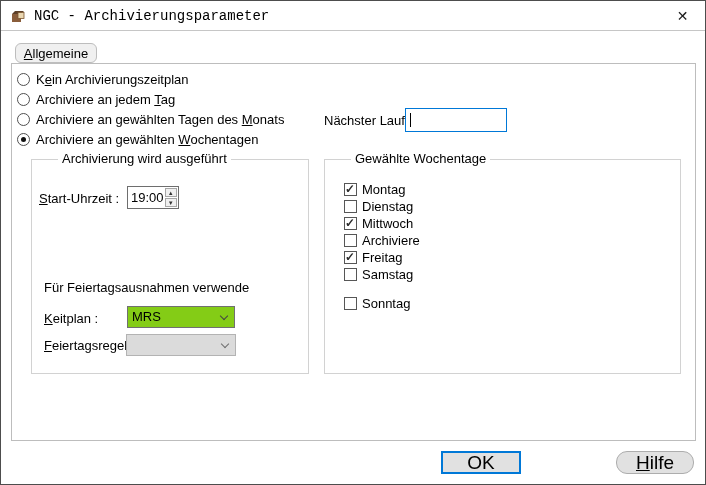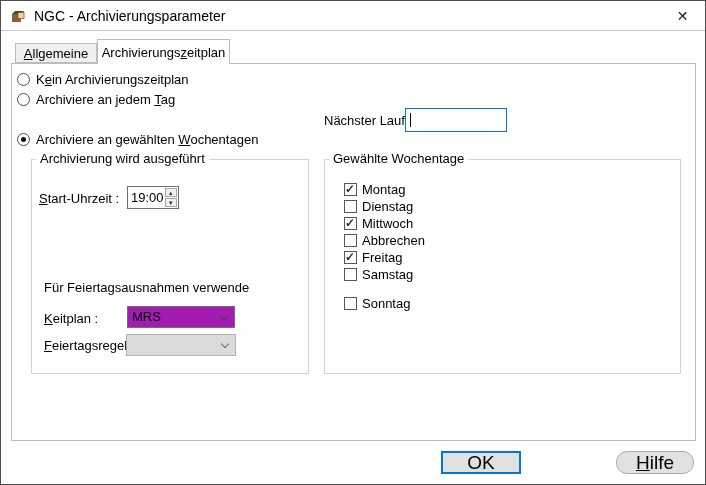--- a/index.html
+++ b/index.html
@@ -11,33 +11,33 @@
     background: #ffffff; border: 1px solid #4d4d4d; overflow: hidden;
   }
 
   
   .titlebar {
     position: absolute; left: 0; top: 0; width: 100%; height: 30px;
     background: #ffffff; border-bottom: 1px solid #c6c6c6;
     display: flex; align-items: center; padding-left: 9px;
   }
   .app-icon { width: 16px; height: 16px; margin-right: 8px; flex: 0 0 auto; }
-  .title-text { font-size: 14px; color: #000; white-space: nowrap; }
+  .title-text { font-size: 14px; color: #000; white-space: nowrap; font-family: Liberation Mono, monospace; }
   .close-btn {
     position: absolute; right: 0; top: 0; width: 45px; height: 29px;
     display: flex; align-items: center; justify-content: center;
     font-size: 14px; color: #1a1a1a; cursor: default;
   }
 
   
   .tab-page {
     position: absolute; left: 10px; top: 62px; width: 685px; height: 378px;
     background: #fff; border: 1px solid #bdbdbd; z-index: 1;
   }
-  .tab { position: absolute; display: flex; align-items: center; justify-content: center; cursor: default; }
+  .tab { position: absolute; display: flex; align-items: center; justify-content: center; cursor: default; border-radius: 6px; }
   .tab-inactive {
     left: 14px; top: 42px; width: 82px; height: 20px;
     background: #f0f0f0; border: 1px solid #bdbdbd; z-index: 0;
   }
   .tab-active {
     left: 96px; top: 38px; width: 133px; height: 25px;
     background: #fff; border: 1px solid #bdbdbd; border-bottom: none; z-index: 2;
   }
 
   .mn { text-decoration: underline; text-underline-offset: 1px; }
@@ -61,42 +61,42 @@
     background: #fff; border: 1px solid #0078d7; z-index: 3;
     display: flex; align-items: center; padding-left: 4px;
   }
   .caret { width: 1px; height: 14px; background: #000; }
 
   
   .groupbox { position: absolute; border: 1px solid #d2d2d2; background: #fff; z-index: 3; }
   .group-exec { left: 30px; top: 158px; width: 278px; height: 215px; }
   .group-week { left: 323px; top: 158px; width: 357px; height: 215px; }
   .group-title {
-    position: absolute; top: -8px; left: 4px; background: #fff; padding: 0 4px;
+    position: absolute; top: -8px; left: 26px; background: #fff; padding: 0 4px;
     white-space: nowrap; line-height: 14px;
   }
 
   .static-label { position: absolute; white-space: nowrap; }
 
   
   .spinner {
     position: absolute; left: 95px; top: 26px; width: 52px; height: 23px;
     border: 1px solid #6e6e6e; background: #fff; display: flex;
   }
   .spinner-value { flex: 1; padding-left: 3px; line-height: 21px; text-align: right; }
   .spin-buttons { width: 16px; display: flex; flex-direction: column; padding: 1px; gap: 1px; }
   .spin-btn {
     flex: 1; background: #f0f0f0; border: 1px solid #a6a6a6;
     font-size: 6px; line-height: 6px; color: #333;
     display: flex; align-items: center; justify-content: center;
   }
 
   
   .combo {
-    position: absolute; height: 22px; background: #a21caf; border: 1px solid #707070;
+    position: absolute; height: 22px; background: #84cc16; border: 1px solid #707070;
   }
   .combo-value { padding-left: 4px; line-height: 20px; }
   .combo-chevron {
     position: absolute; right: 7px; top: 6px; width: 6px; height: 6px;
     border-right: 1.4px solid #444; border-bottom: 1.4px solid #444;
     transform: rotate(45deg);
   }
   .combo-kalender { left: 95px; top: 146px; width: 108px; }
   .combo-feiertagsregel { left: 94px; top: 174px; width: 110px; background: #dbdbdb; border-color: #b3b3b3; }
   .combo-feiertagsregel .combo-chevron { border-color: #6f6f6f; }
@@ -137,32 +137,33 @@
     </svg>
     <span class="title-text">NGC - Archivierungsparameter</span>
     <div class="close-btn">
       <span>✕</span>
     </div>
   </div>
 
   <div class="tab tab-inactive">
     <span><span></span><span class="mn">A</span><span>llgemeine</span></span>
   </div>
-  <div class="tab tab-active">
-    <span><span>Archivierungs</span><span class="mn">z</span><span>eitplan</span></span>
-  </div>
   <div class="tab-page"></div>
 
   <div class="radio-row" style="top:91px" data-selected="false">
     <span class="radio-circle"></span>
     <span><span>Archiviere an jedem </span><span class="mn">T</span><span>ag</span></span>
   </div>
   <div class="radio-row" style="top:71px" data-selected="false">
     <span class="radio-circle"></span>
     <span><span>K</span><span class="mn">e</span><span>in Archivierungszeitplan</span></span>
+  </div>
+  <div class="radio-row" style="top:111px" data-selected="false">
+    <span class="radio-circle"></span>
+    <span><span>Archiviere an gewählten Tagen des </span><span class="mn">M</span><span>onats</span></span>
   </div>
   <div class="radio-row" style="top:131px" data-selected="true">
     <span class="radio-circle">
         <span class="radio-dot"></span>
       </span>
     <span><span>Archiviere an gewählten </span><span class="mn">W</span><span>ochentagen</span></span>
   </div>
 
   <div class="nextrun-label static-label">Nächster Lauf :</div>
   <div class="nextrun-input">
@@ -216,21 +217,21 @@
       <span>Dienstag</span>
     </div>
     <div class="weekday-row" style="top:56px" data-checked="true">
       <span class="checkbox-box">
           <span class="checkbox-tick">✓</span>
         </span>
       <span>Mittwoch</span>
     </div>
     <div class="weekday-row" style="top:73px" data-checked="false">
       <span class="checkbox-box"></span>
-      <span>Abbrechen</span>
+      <span>Archiviere</span>
     </div>
     <div class="weekday-row" style="top:90px" data-checked="true">
       <span class="checkbox-box">
           <span class="checkbox-tick">✓</span>
         </span>
       <span>Freitag</span>
     </div>
     <div class="weekday-row" style="top:107px" data-checked="false">
       <span class="checkbox-box"></span>
       <span>Samstag</span>

